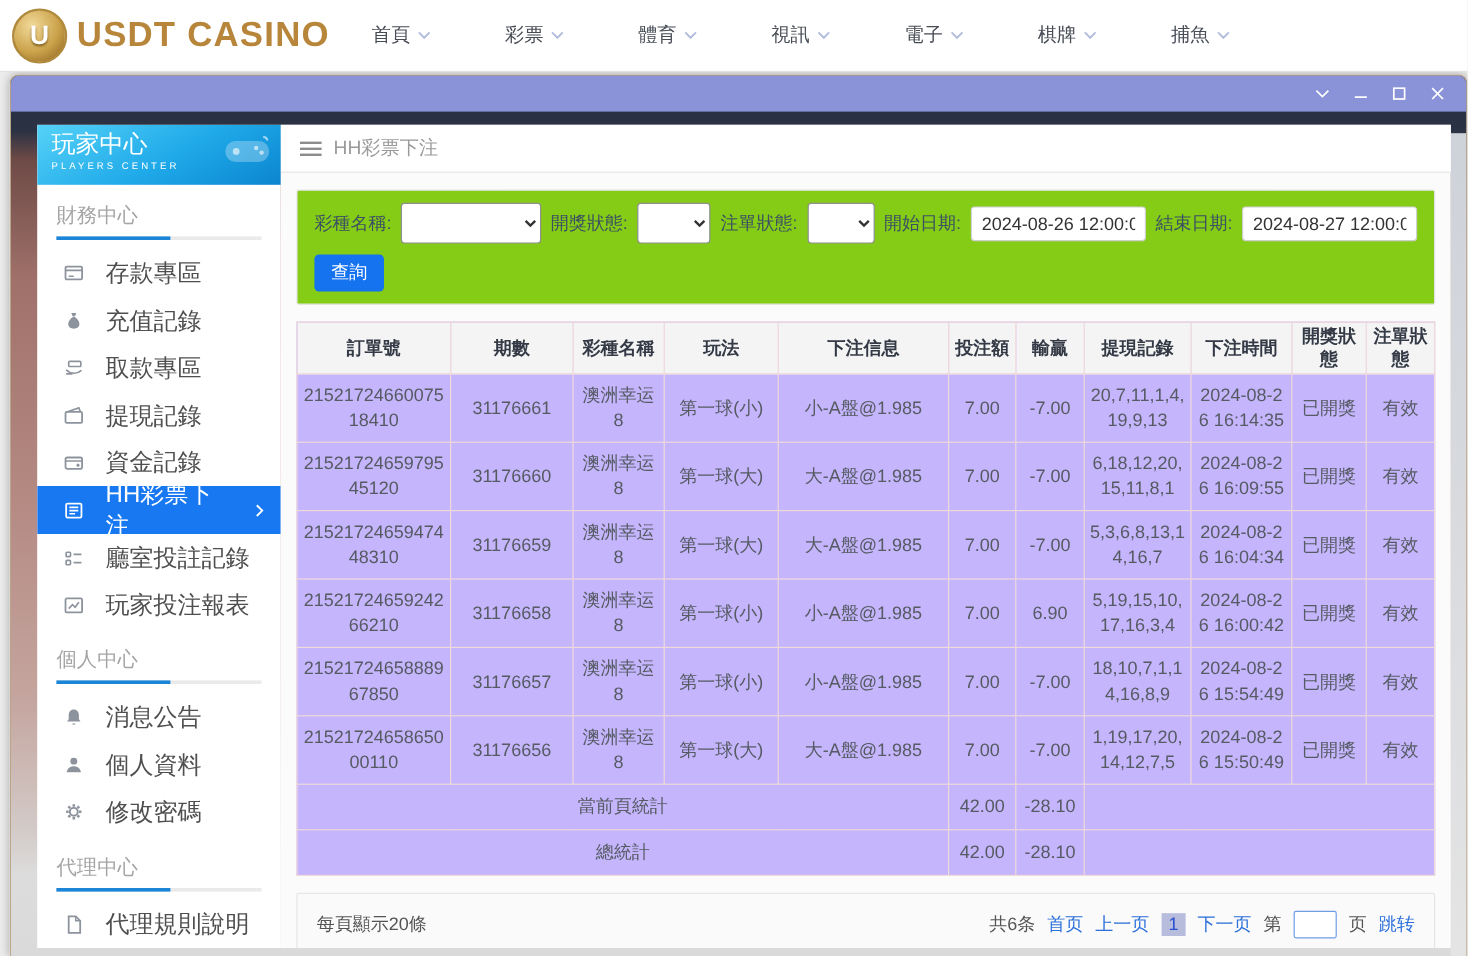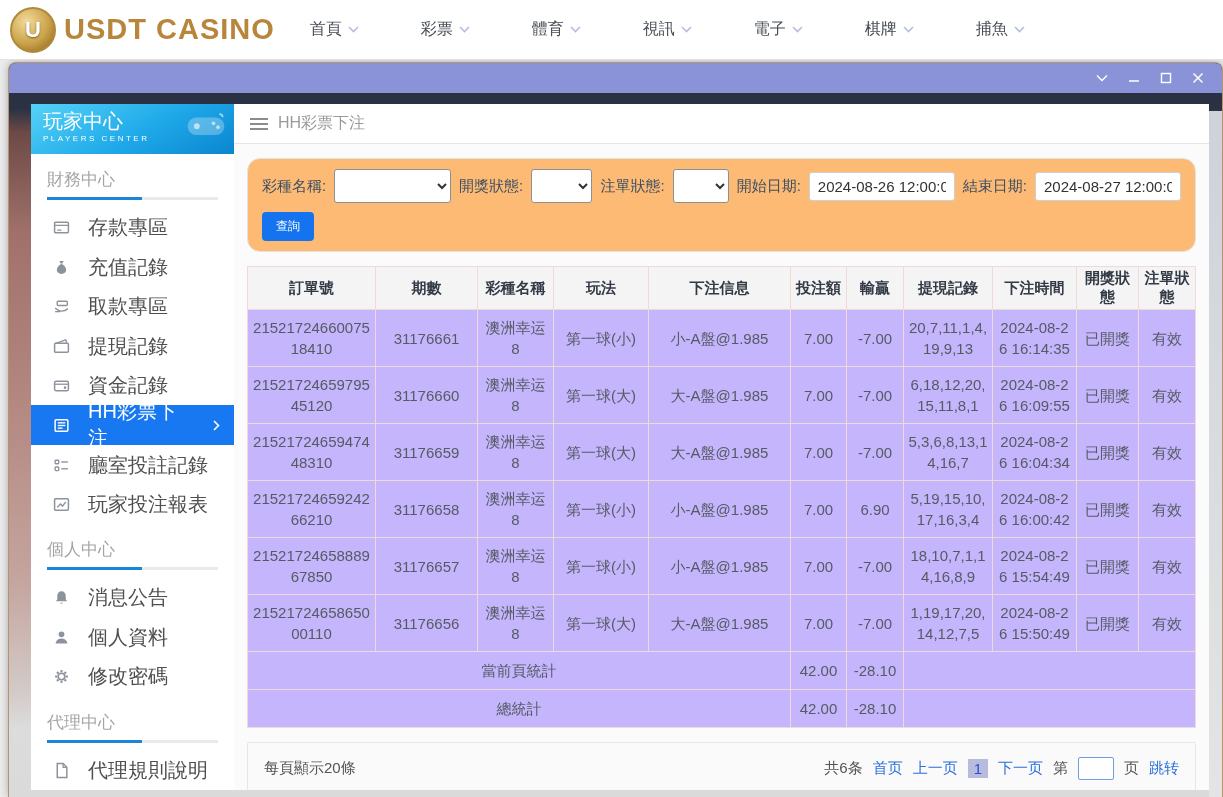--- a/index.html
+++ b/index.html
@@ -69,34 +69,34 @@
   
   .main { flex:1; min-width:0; background:#fbfbfb; display:flex; flex-direction:column; }
   .main-head {
     height:40px; flex:none; background:#fff; border-bottom:1px solid #e5e5e5;
     display:flex; align-items:center; gap:10px; padding-left:16px; color:#9a9a9a; font-size:16px;
   }
   .hamburger { width:18px; display:flex; flex-direction:column; gap:3px; cursor:pointer; }
   .hamburger span { height:2px; background:#8c8c8c; }
   .main-body { flex:1; padding:14px 13px 0 13px; overflow:hidden; }
   
-  .filter-box { border:1px solid #e3e3e3; background:#fdba74; border-radius:13px; padding:10px 14px; }
+  .filter-box { border:1px solid #e3e3e3; background:#84cc16; border-radius:2px; padding:10px 14px; }
   .filter-row { display:flex; align-items:center; gap:8px; font-size:15px; color:#3d4f63; white-space:nowrap; }
   .filter-row select {
     height:30px; border:1px solid #8f8f8f; border-radius:3px; background:#fff;
     font-size:15px; color:#333; padding:16px 2px; font-family:"Liberation Sans",sans-serif;text-align:center;
   }
   .sel-lottery { width:122px; } .sel-draw { width:64px; } .sel-order { width:56px; }
   .filter-row input[type=text] {
     width:146px; height:29px; border:1px solid #cfcfcf; border-radius:3px;
     font-size:15px; color:#333; padding:0 8px; font-family:"Liberation Sans",sans-serif;
   }
   .btn-query {
     margin-top:9px; background:#1673f0; color:#fff; border:none; border-radius:4px;
-    font-size:12px; padding:6px 14px; cursor:pointer; font-family:"Liberation Sans",sans-serif;
+    font-size:15px; padding:6px 14px; cursor:pointer; font-family:"Liberation Sans",sans-serif;
   }
   
   .table-wrap { margin-top:14px; }
   table { width:100%; border-collapse:collapse; table-layout:fixed; background:#c4b5fd; font-size:15px; color:#565b63; }
   th,td { border:1px solid #f0d9d9; text-align:center; vertical-align:middle; }
   th { background:#f4f4f5; color:#333a45; font-weight:bold; height:42px; padding:2px 1px; }
   td { padding:7px 4px; word-break:break-all; line-height:1.4; }
   tbody.data-rows td { height:57px; }
   tr.summary td { height:38px; padding:4px; }
   

